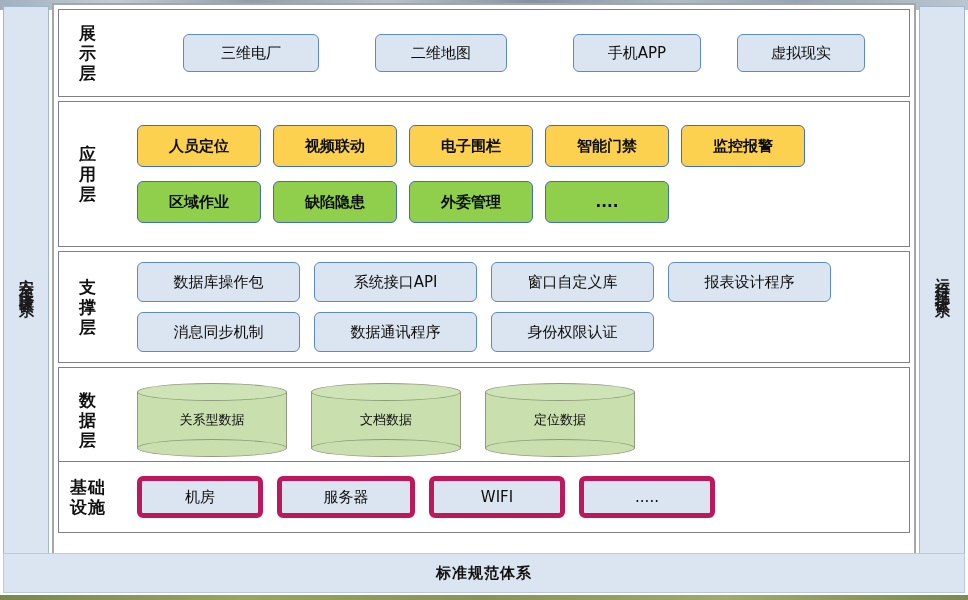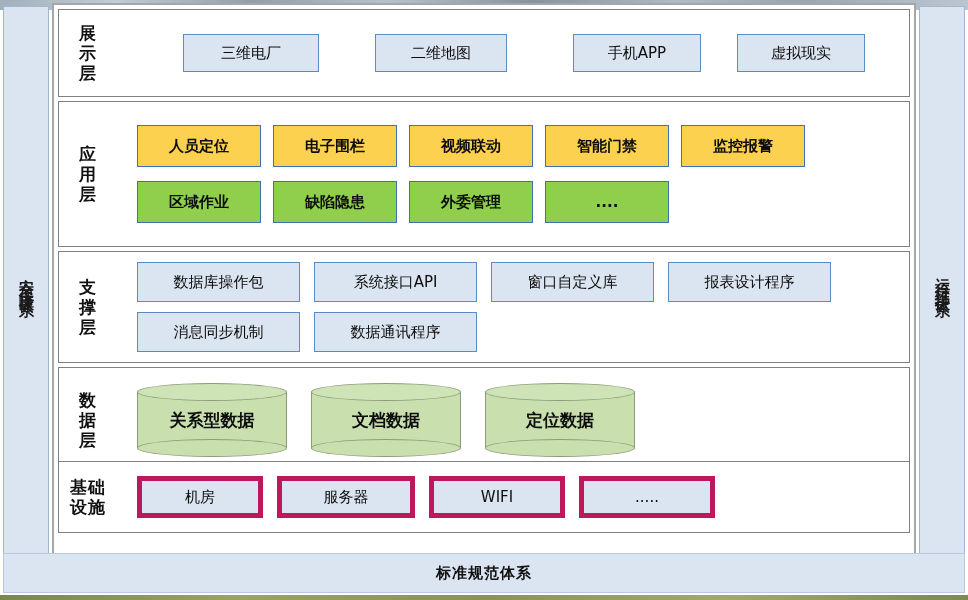--- a/index.html
+++ b/index.html
@@ -82,20 +82,21 @@
   }
   .row{display:flex;align-items:center;}
 
   .node{
     box-sizing:border-box;
     display:flex;align-items:center;justify-content:center;
     font-size:15px;color:#0d0d0d;
     font-family:"DejaVu Sans","Liberation Sans",sans-serif;
     white-space:nowrap;
     line-height:1;
+    border-radius:6px;
   }
   .node.blue{
     background:#dbe5f1;border:1px solid #5b8bc0;
   }
   .node.yellow{
     background:#fbd14f;border:1px solid #3f6fb5;font-weight:600;
   }
   .node.green{
     background:#8fcf4b;border:1px solid #3f6fb5;font-weight:600;
   }
@@ -117,23 +118,22 @@
     box-sizing:border-box;
   }
   .cyl .cyl-top{
     position:absolute;left:0;right:0;top:0;height:18px;
     background:#cfe4b6;border:1px solid #8d9a7c;border-radius:50%;
     box-sizing:border-box;
   }
   .cyl .cyl-label{
     position:absolute;left:0;right:0;top:0;bottom:0;
     display:flex;align-items:center;justify-content:center;
-    font-size:17px;color:#0d0d0d;white-space:nowrap;
-    font-family:"DejaVu Sans","Liberation Sans",sans-serif;
-    font-weight:bold;
+    font-size:13px;color:#0d0d0d;white-space:nowrap;
+    font-family:"DejaVu Sans","Liberation Sans",sans-serif;
   }
 
   
   .std-bar{
     position:absolute;left:3px;right:3px;bottom:7px;height:40px;
     background:#dbe5f1;border:1px solid #b9cade;
     box-sizing:border-box;
     display:flex;align-items:center;justify-content:center;
     font-size:15px;color:#111;font-weight:600;letter-spacing:1px;
     font-family:"DejaVu Sans","Liberation Sans",sans-serif;
@@ -198,22 +198,22 @@
         <div class="layer-label">
           <div>
             <span>应</span>
             <span>用</span>
             <span>层</span>
           </div>
         </div>
         <div class="layer-body" style="row-gap: 14px;">
           <div class="row" style="padding-left: 20px;">
             <div class="node yellow" style="width: 124px; height: 42px; margin-right: 12px;">人员定位</div>
+            <div class="node yellow" style="width: 124px; height: 42px; margin-right: 12px;">视频联动</div>
             <div class="node yellow" style="width: 124px; height: 42px; margin-right: 12px;">电子围栏</div>
-            <div class="node yellow" style="width: 124px; height: 42px; margin-right: 12px;">视频联动</div>
             <div class="node yellow" style="width: 124px; height: 42px; margin-right: 12px;">智能门禁</div>
             <div class="node yellow" style="width: 124px; height: 42px; margin-right: 20px;">监控报警</div>
           </div>
           <div class="row" style="padding-left: 20px;">
             <div class="node green" style="width: 124px; height: 42px; margin-right: 12px;">区域作业</div>
             <div class="node green" style="width: 124px; height: 42px; margin-right: 12px;">缺陷隐患</div>
             <div class="node green" style="width: 124px; height: 42px; margin-right: 12px;">外委管理</div>
             <div class="node green" style="width: 124px; height: 42px; margin-right: 20px;">....</div>
           </div>
         </div>
@@ -229,20 +229,21 @@
         <div class="layer-body" style="row-gap: 10px;">
           <div class="row" style="padding-left: 20px;">
             <div class="node blue" style="width: 163px; height: 40px; margin-right: 14px;">数据库操作包</div>
             <div class="node blue" style="width: 163px; height: 40px; margin-right: 14px;">系统接口API</div>
             <div class="node blue" style="width: 163px; height: 40px; margin-right: 14px;">窗口自定义库</div>
             <div class="node blue" style="width: 163px; height: 40px; margin-right: 20px;">报表设计程序</div>
           </div>
           <div class="row" style="padding-left: 20px;">
             <div class="node blue" style="width: 163px; height: 40px; margin-right: 14px;">消息同步机制</div>
             <div class="node blue" style="width: 163px; height: 40px; margin-right: 14px;">数据通讯程序</div>
+            <div class="node blue" style="width: 163px; height: 40px; margin-right: 14px;">身份权限认证</div>
           </div>
         </div>
       </div>
       <div class="layer" style="top: 362px; height: 106px;">
         <div class="layer-label">
           <div>
             <span>数</span>
             <span>据</span>
             <span>层</span>
           </div>

